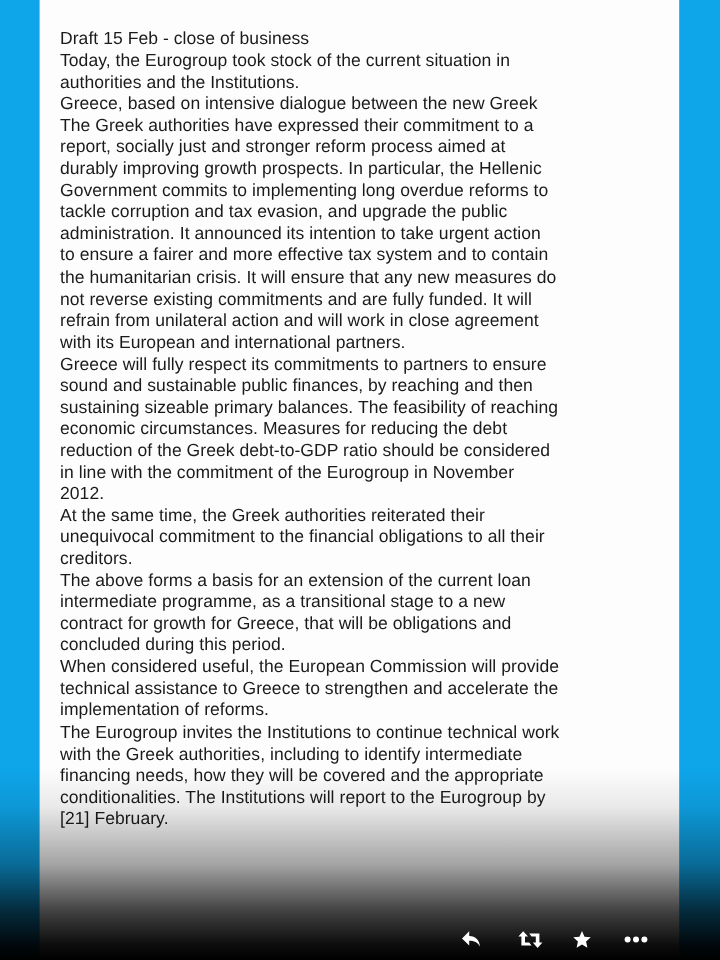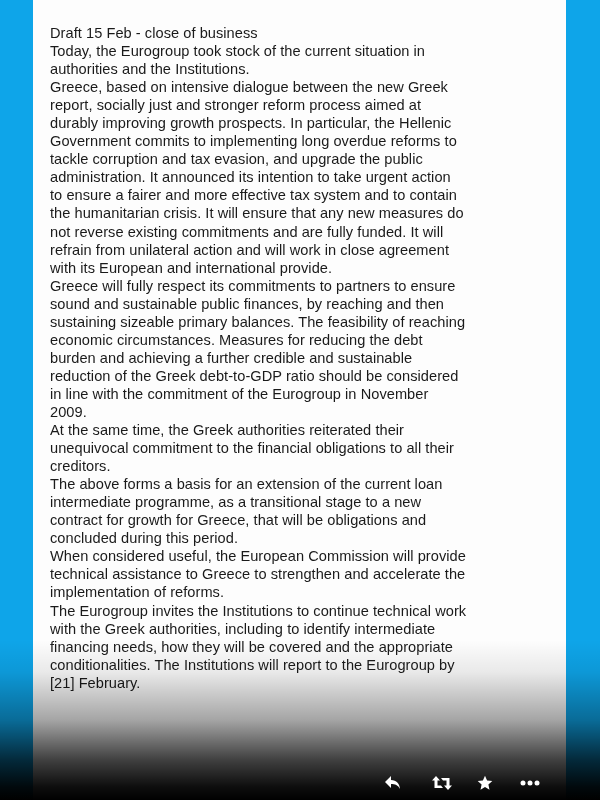--- a/index.html
+++ b/index.html
@@ -82,38 +82,38 @@
 <body>
 
 <div class="viewer">
   <div class="page"></div>
 
   <div class="doc-text">
     <span class="doc-line">Draft 15 Feb - close of business</span>
     <span class="doc-line">Today, the Eurogroup took stock of the current situation in</span>
     <span class="doc-line">authorities and the Institutions.</span>
     <span class="doc-line">Greece, based on intensive dialogue between the new Greek</span>
+    <span class="doc-line">The Greek authorities have expressed their commitment to a</span>
     <span class="doc-line">report, socially just and stronger reform process aimed at</span>
     <span class="doc-line">durably improving growth prospects. In particular, the Hellenic</span>
     <span class="doc-line">Government commits to implementing long overdue reforms to</span>
     <span class="doc-line">tackle corruption and tax evasion, and upgrade the public</span>
     <span class="doc-line">administration. It announced its intention to take urgent action</span>
     <span class="doc-line">to ensure a fairer and more effective tax system and to contain</span>
     <span class="doc-line">the humanitarian crisis. It will ensure that any new measures do</span>
     <span class="doc-line">not reverse existing commitments and are fully funded. It will</span>
     <span class="doc-line">refrain from unilateral action and will work in close agreement</span>
-    <span class="doc-line">with its European and international provide.</span>
+    <span class="doc-line">with its European and international partners.</span>
     <span class="doc-line">Greece will fully respect its commitments to partners to ensure</span>
     <span class="doc-line">sound and sustainable public finances, by reaching and then</span>
     <span class="doc-line">sustaining sizeable primary balances. The feasibility of reaching</span>
     <span class="doc-line">economic circumstances. Measures for reducing the debt</span>
-    <span class="doc-line">burden and achieving a further credible and sustainable</span>
     <span class="doc-line">reduction of the Greek debt-to-GDP ratio should be considered</span>
     <span class="doc-line">in line with the commitment of the Eurogroup in November</span>
-    <span class="doc-line">2009.</span>
+    <span class="doc-line">2012.</span>
     <span class="doc-line">At the same time, the Greek authorities reiterated their</span>
     <span class="doc-line">unequivocal commitment to the financial obligations to all their</span>
     <span class="doc-line">creditors.</span>
     <span class="doc-line">The above forms a basis for an extension of the current loan</span>
     <span class="doc-line">intermediate programme, as a transitional stage to a new</span>
     <span class="doc-line">contract for growth for Greece, that will be obligations and</span>
     <span class="doc-line">concluded during this period.</span>
     <span class="doc-line">When considered useful, the European Commission will provide</span>
     <span class="doc-line">technical assistance to Greece to strengthen and accelerate the</span>
     <span class="doc-line">implementation of reforms.</span>

